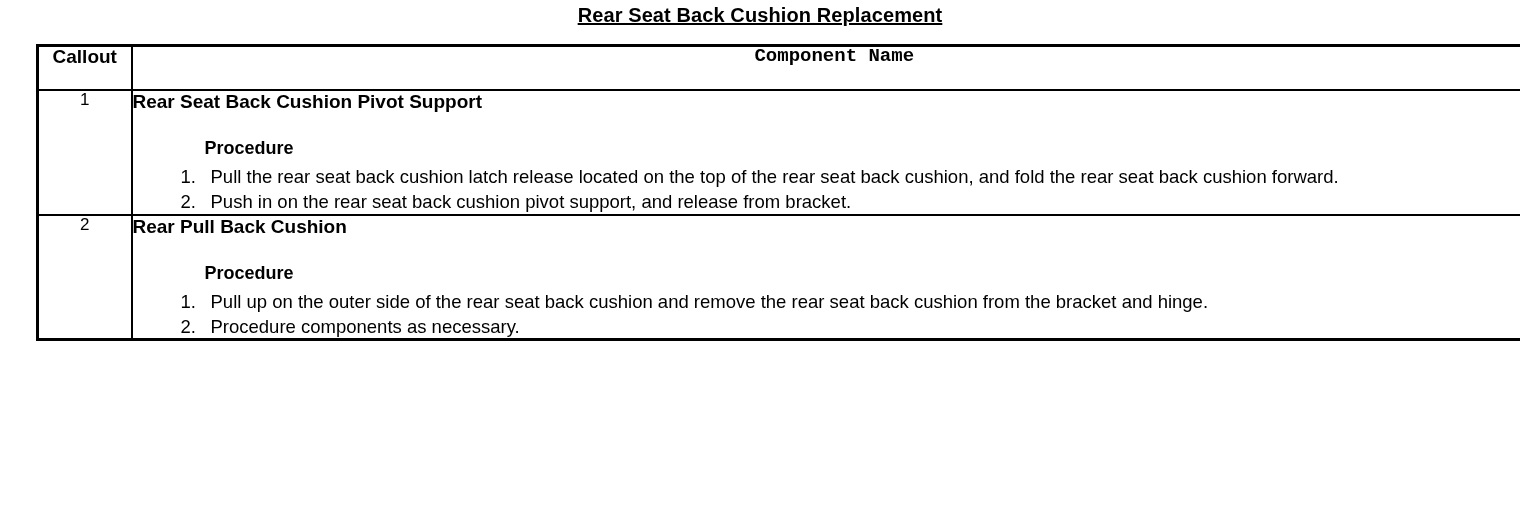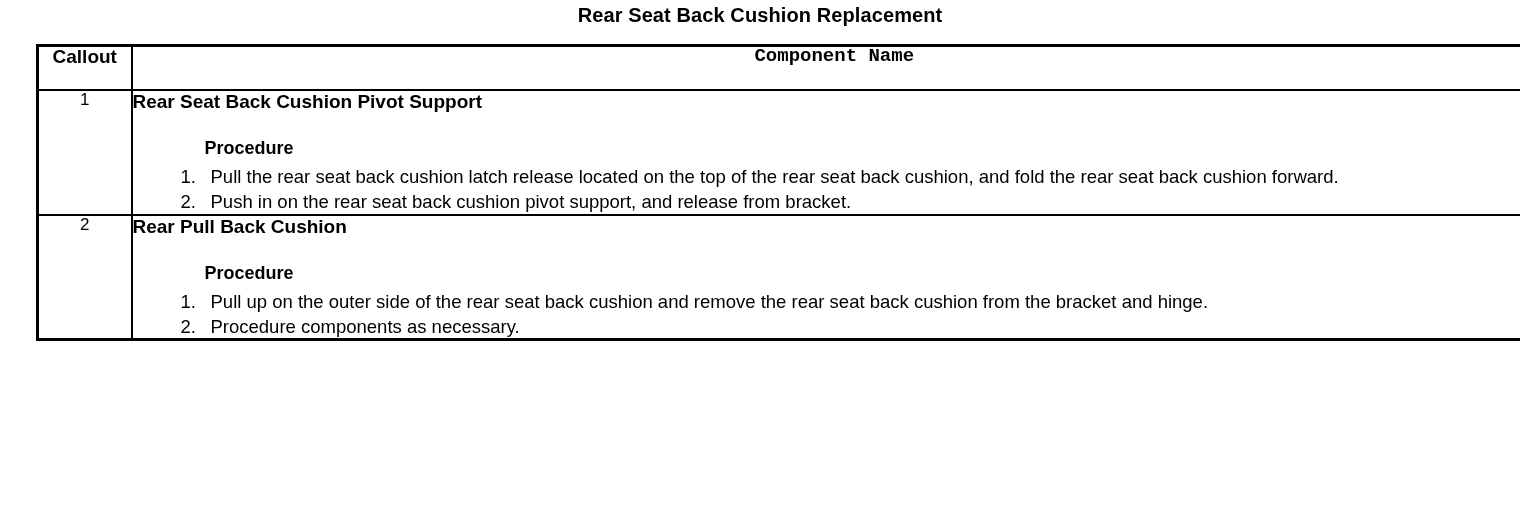--- a/index.html
+++ b/index.html
@@ -22,20 +22,21 @@
     box-sizing: border-box;
   }
 
   .doc-title {
     text-align: center;
     font-size: 20px;
     font-weight: bold;
     line-height: 1;
     padding-top: 5px;
     letter-spacing: 0.1px;
+    text-decoration: underline;
   }
 
   .proc-table {
     position: absolute;
     left: 8px;
     top: 44px;
     width: 1503px;
     border-collapse: collapse;
     table-layout: fixed;
     border: 3px solid #000;

